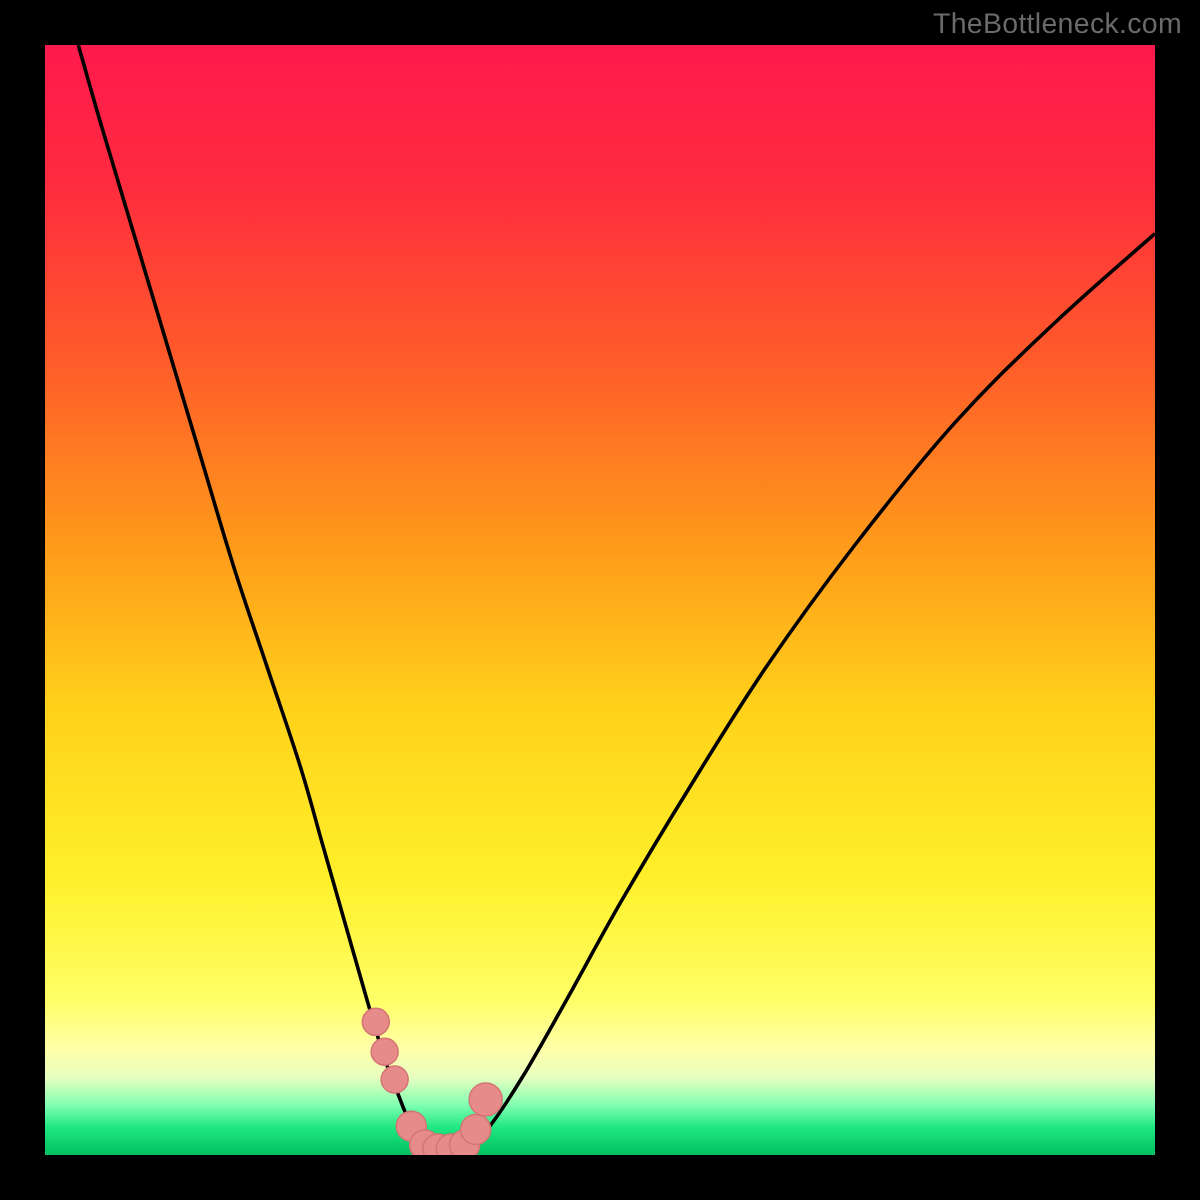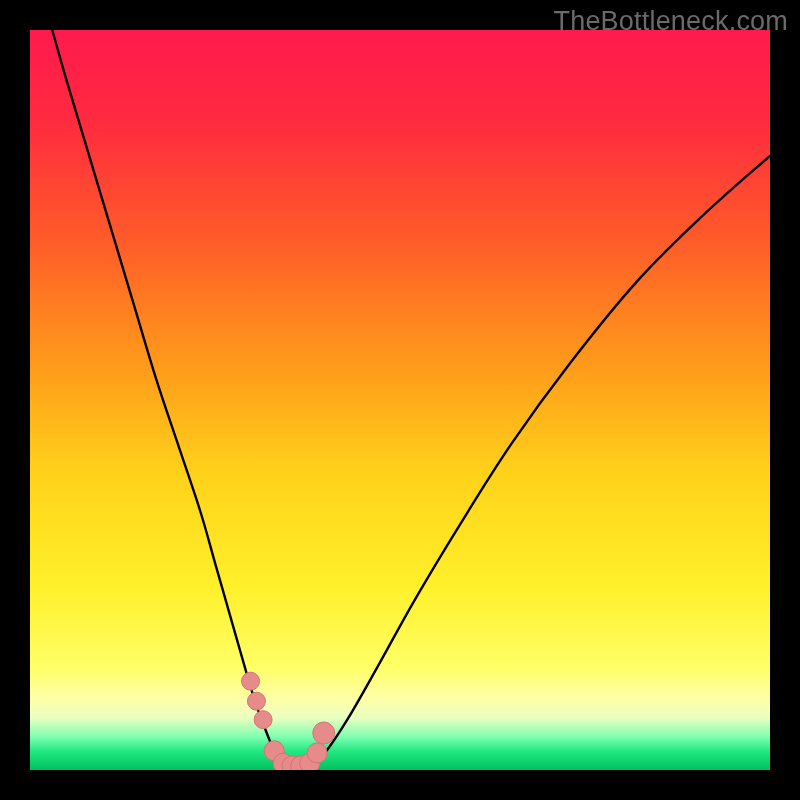--- a/index.html
+++ b/index.html
@@ -26,21 +26,21 @@
   }
   .gradient {
     position: absolute;
     inset: 0;
   }
   .watermark {
     position: absolute;
     top: 6px;
     right: 12px;
     color: #6a6a6a;
-    font-size: 27px;
+    font-size: 19px;
     font-weight: 500;
     letter-spacing: 0.2px;
     margin-left: 44px;
   }
   svg.curves {
     position: absolute;
     inset: 0;
   }
 </style>
 </head>

